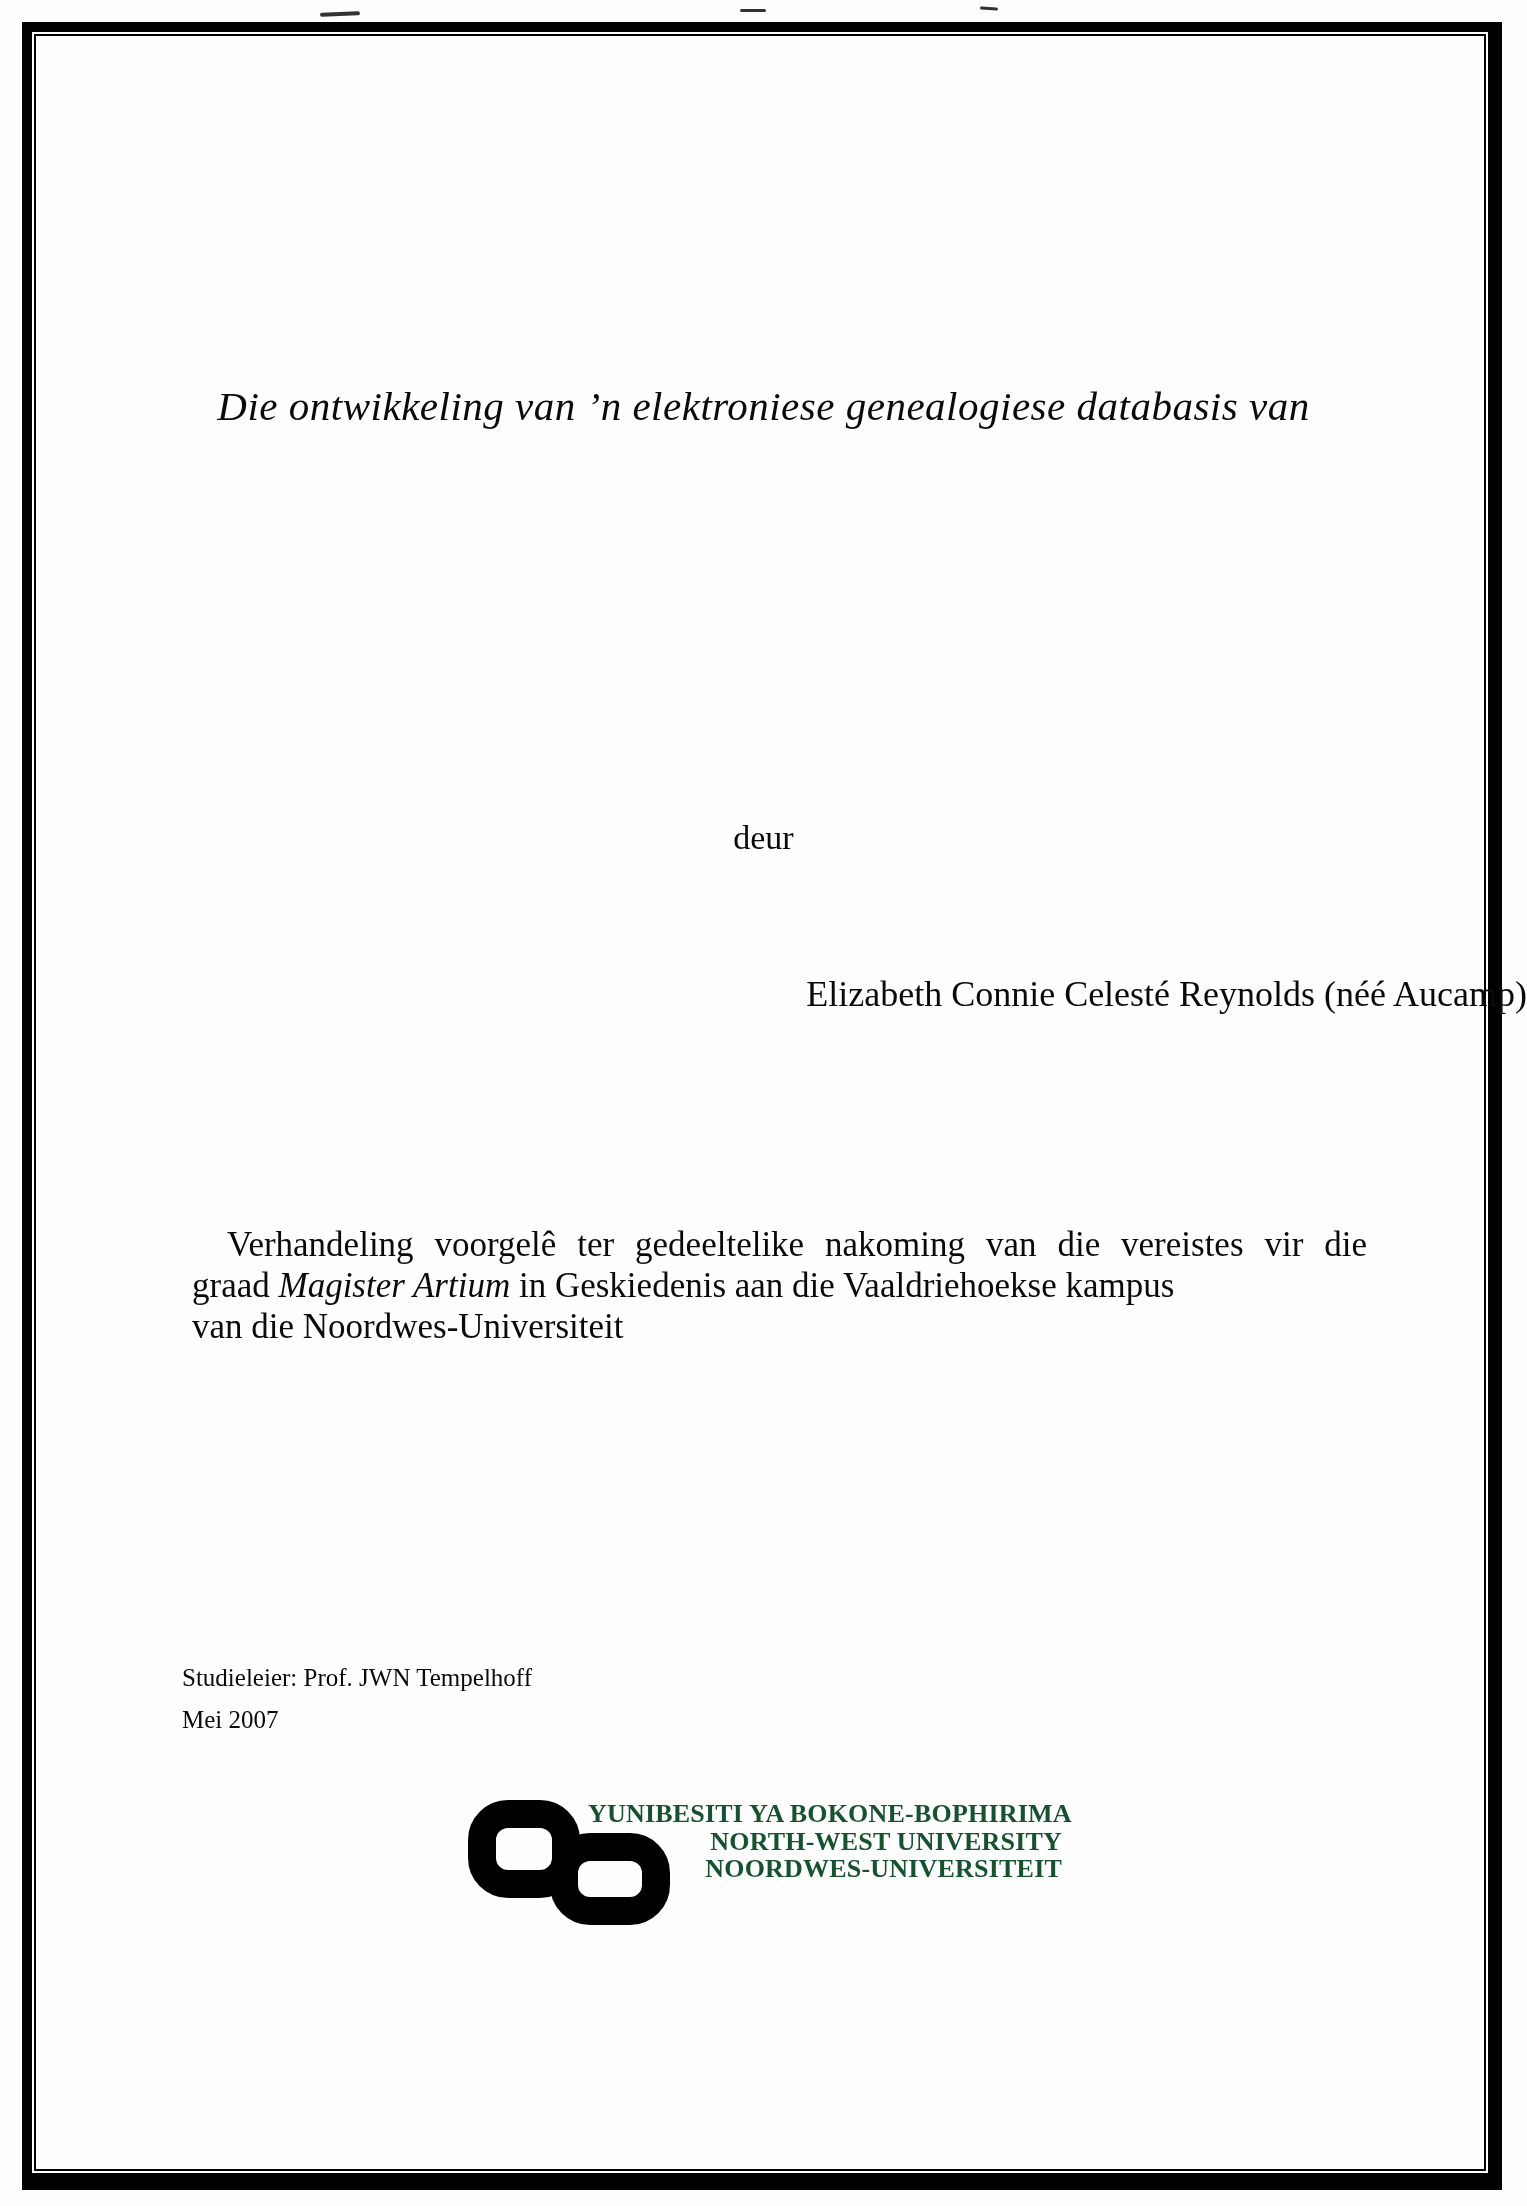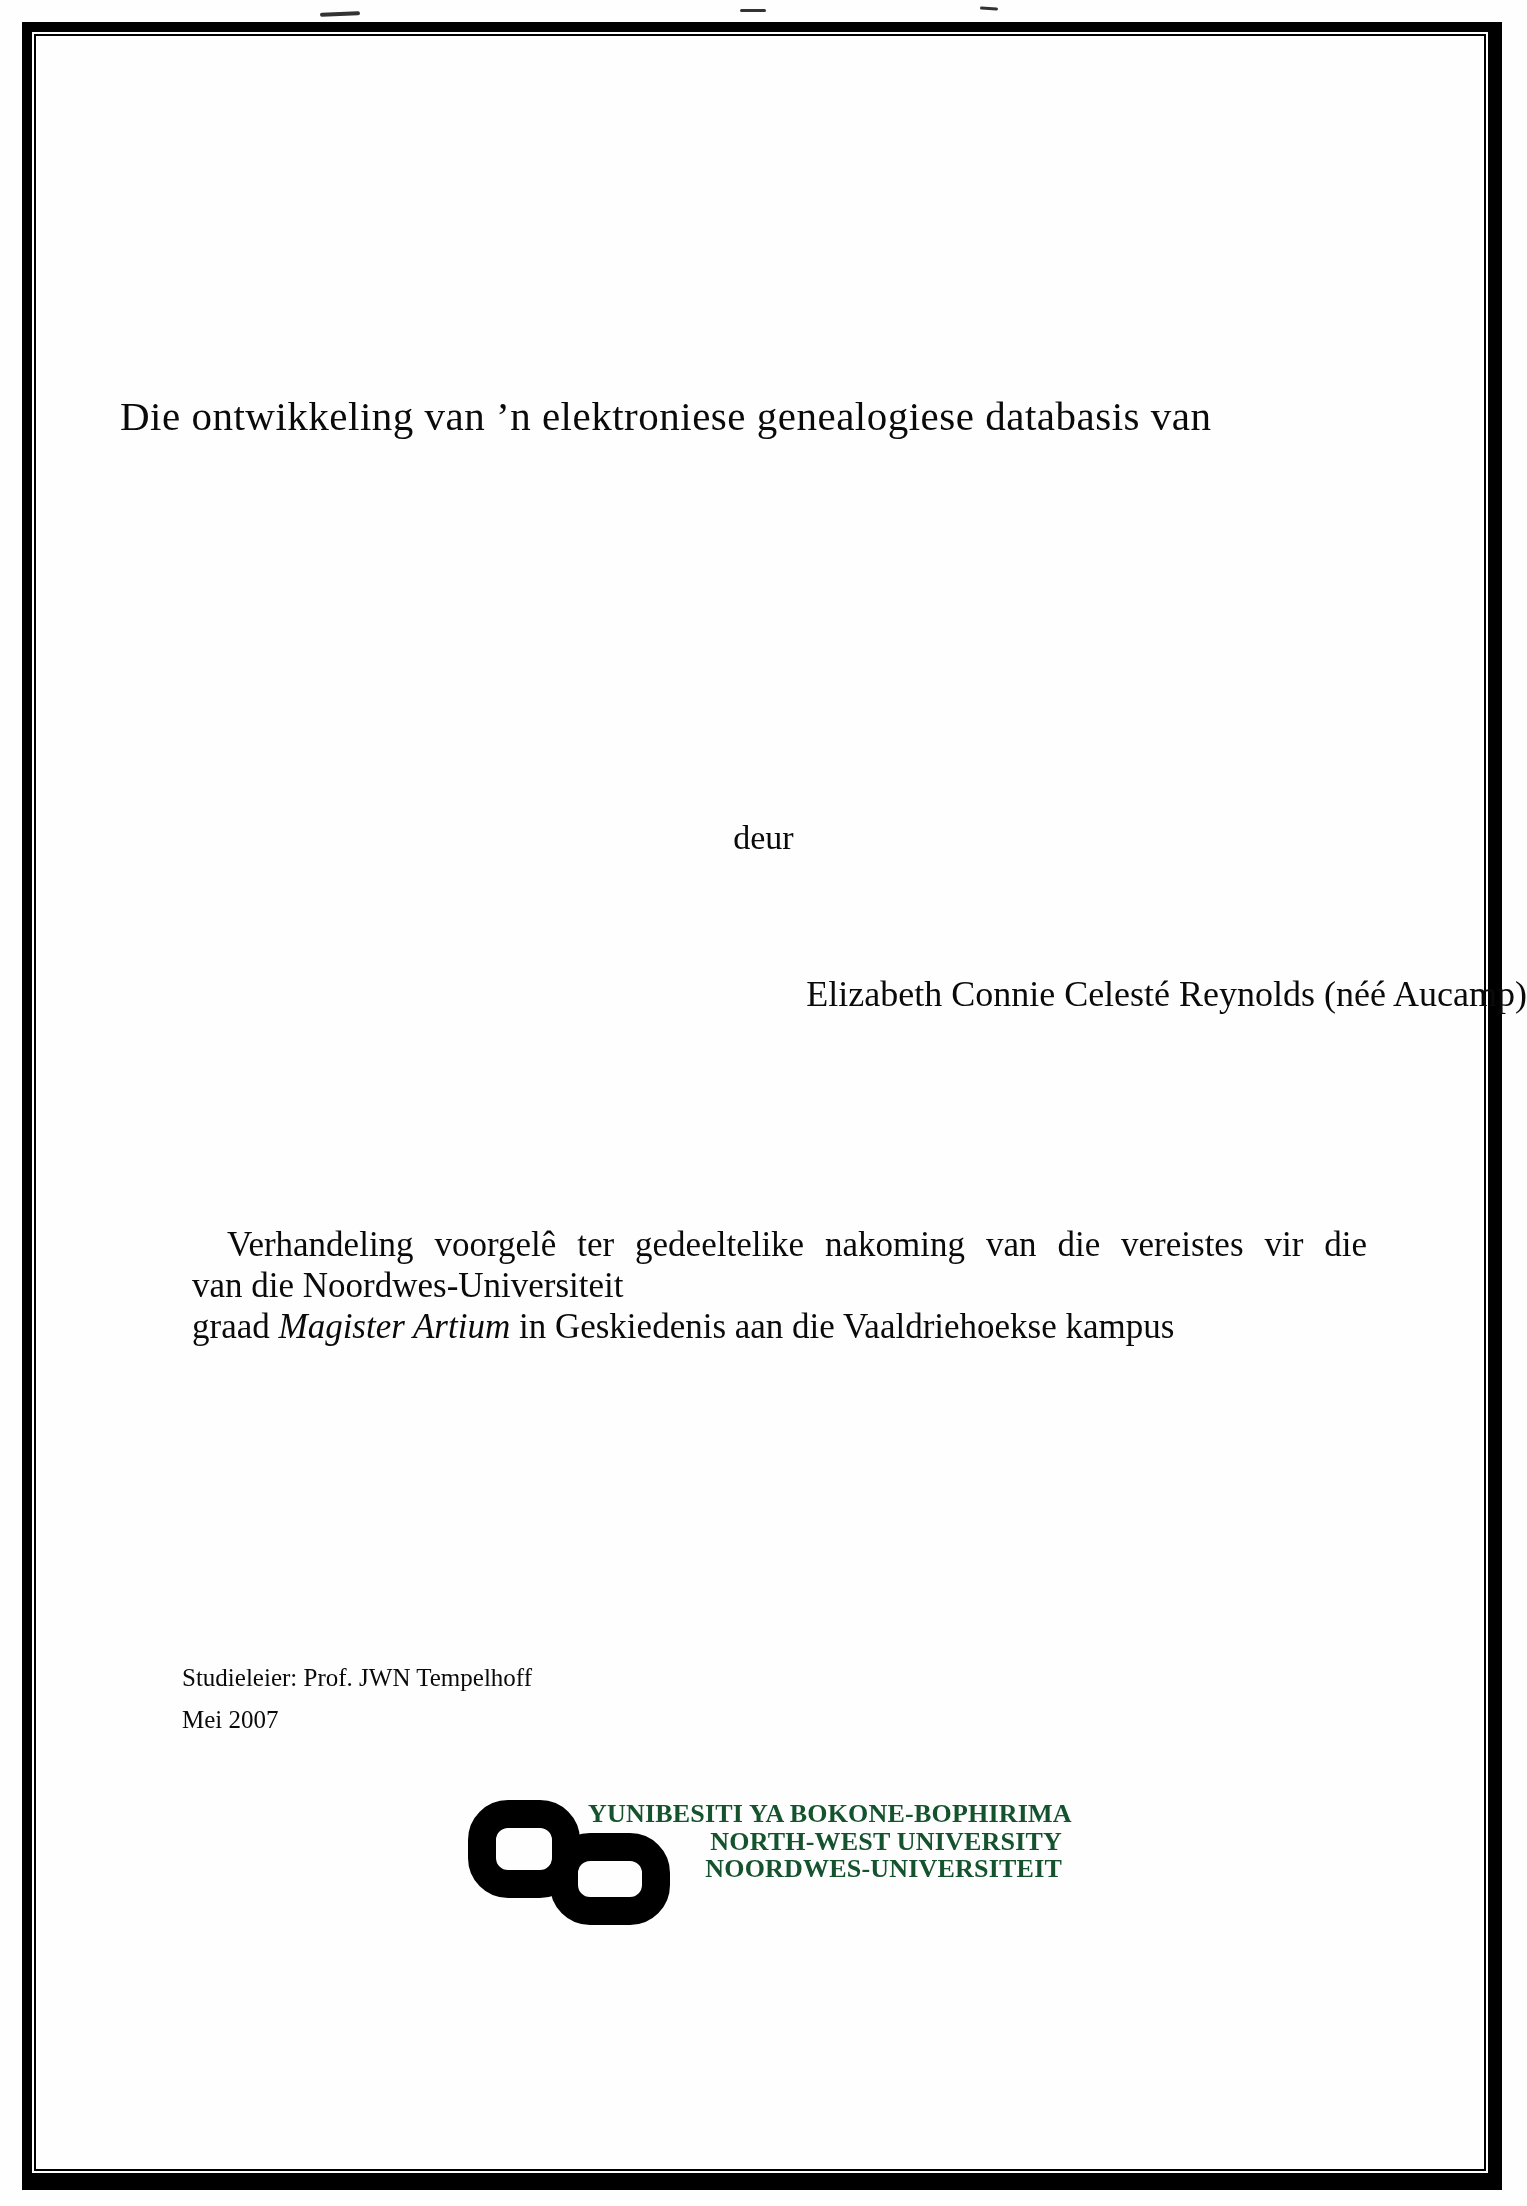--- a/index.html
+++ b/index.html
@@ -40,24 +40,26 @@
     border-radius: 2px;
   }
   .speck.s1 { left: 320px; top: 12px; width: 40px; height: 4px; transform: rotate(-2deg); }
   .speck.s2 { left: 740px; top: 9px;  width: 26px; height: 3px; }
   .speck.s3 { left: 980px; top: 7px;  width: 18px; height: 3px; transform: rotate(3deg); }
 
   .title-block {
     position: absolute;
     left: 120px;
     right: 120px;
-    top: 380px;
+    top: 370px;
+    text-align: center;
     font-size: 41px;
     line-height: 73px;
     letter-spacing: 0.5px;
+    font-style: italic;
   }
   .byline {
     position: absolute;
     left: 0;
     right: 0;
     top: 818px;
     text-align: center;
     font-size: 34px;
     line-height: 40px;
   }
@@ -139,22 +141,22 @@
   <div class="title-block">
     <div>Die ontwikkeling van ’n elektroniese genealogiese databasis van</div>
   </div>
 
   <div class="byline">deur</div>
 
   <div class="author">Elizabeth Connie Celesté Reynolds (néé Aucamp)</div>
 
   <div class="declaration">
     <div class="justified">Verhandeling voorgelê ter gedeeltelike nakoming van die vereistes vir die</div>
+    <div><span>graad </span><span class="em">Magister Artium</span><span> in Geskiedenis aan die Vaaldriehoekse kampus</span></div>
     <div>van die Noordwes-Universiteit</div>
-    <div><span>graad </span><span class="em">Magister Artium</span><span> in Geskiedenis aan die Vaaldriehoekse kampus</span></div>
   </div>
 
   <div class="supervisor-block">
     <div>Studieleier: Prof. JWN Tempelhoff</div>
     <div>Mei 2007</div>
   </div>
 
   <div class="logo">
     <svg class="logo-mark" viewBox="468 1800 202 125" xmlns="http://www.w3.org/2000/svg" aria-hidden="true">
       <rect x="482" y="1814" width="84" height="70" rx="26" ry="26" fill="none" stroke="#000" stroke-width="28"></rect>

